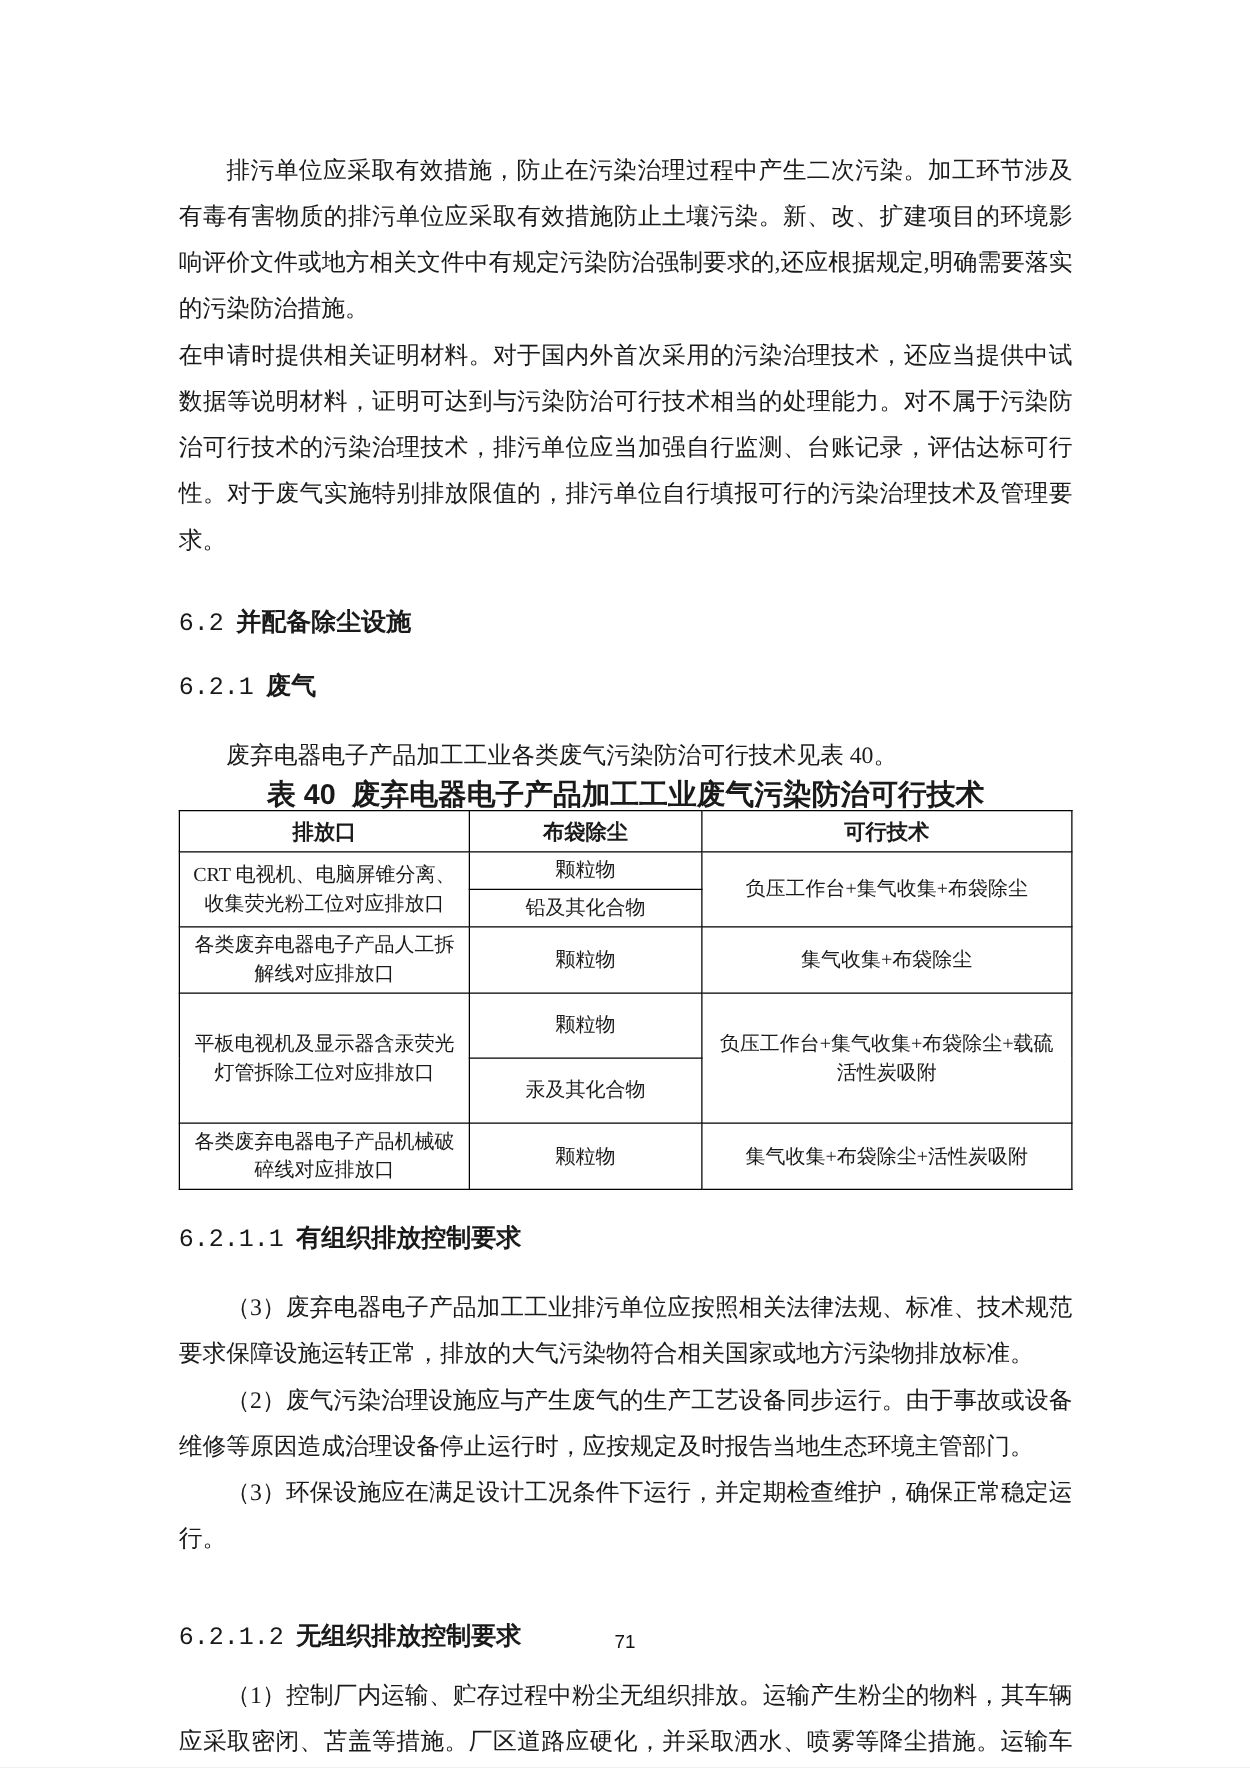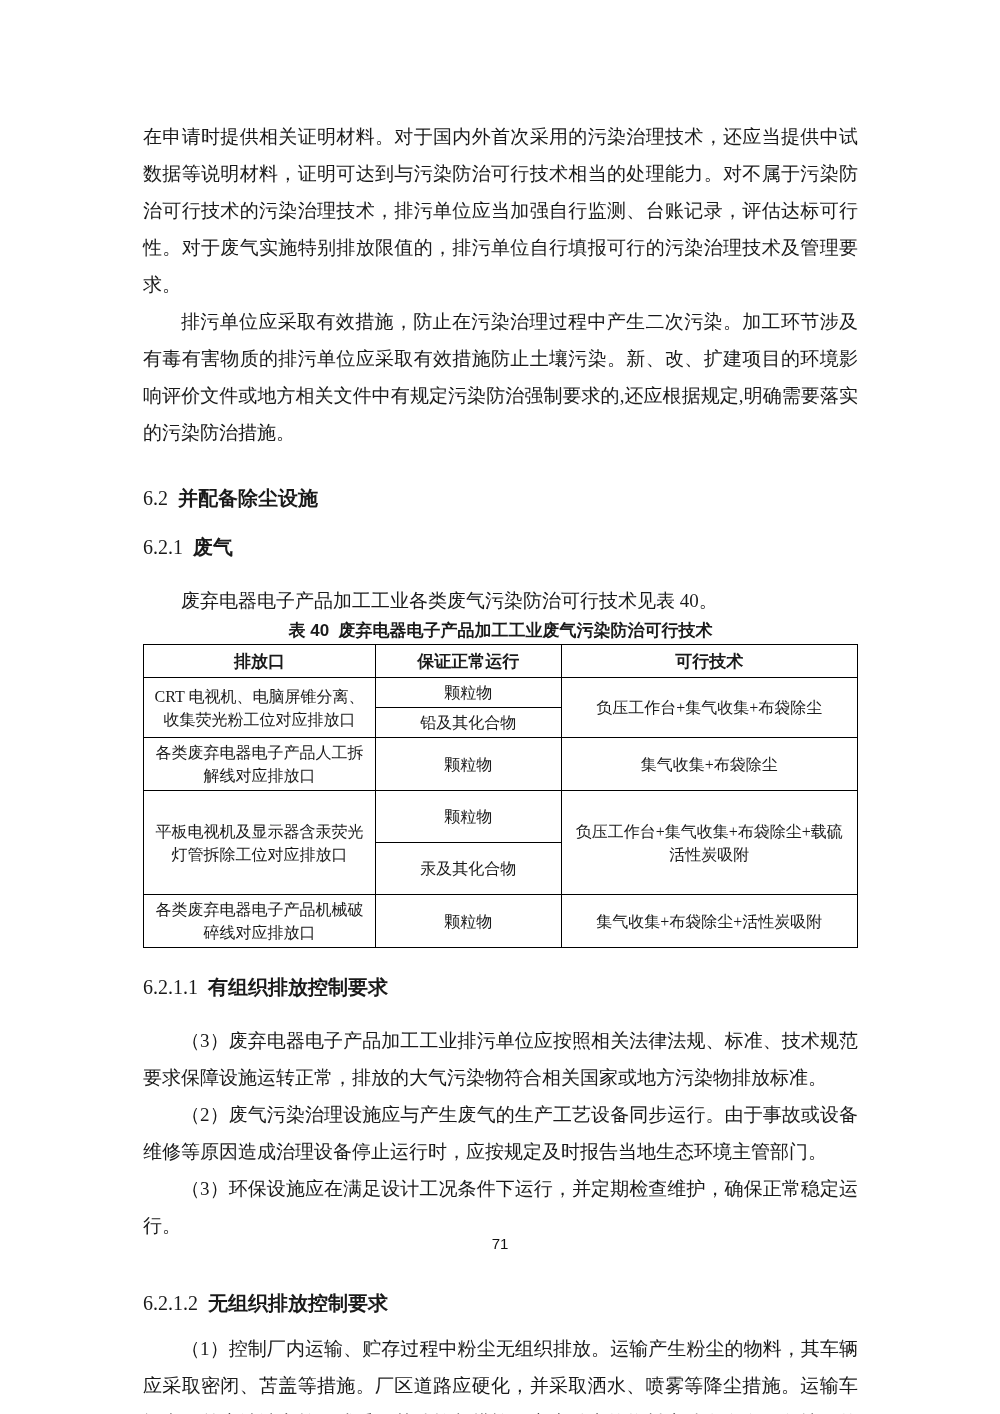--- a/index.html
+++ b/index.html
@@ -26,36 +26,36 @@
     text-align: justify;
     text-justify: inter-ideograph;
   }
   p.body.indent { text-indent: 2em; }
   h2.sect {
     font-size: 20px;
     line-height: 26px;
     font-weight: normal;
   }
   h2.sect .num {
-    font-family: Liberation Serif, serif;
+    font-family: Liberation Mono, monospace;
     font-weight: normal;
     margin-right: 10px;
   }
   h2.sect .ttl {
     font-family: "Liberation Sans", "DejaVu Sans", sans-serif;
     font-weight: bold;
   }
   .h-62   { margin-top: 34px; margin-bottom: 22px; }
   .h-621  { margin-top: 23px; margin-bottom: 22px; }
   .h-6211 { margin-top: 26px; margin-bottom: 22px; }
   .h-6212 { margin-top: 46px; margin-bottom: 14px; }
   .table-title {
     font-family: "Liberation Sans", "DejaVu Sans", sans-serif;
     font-weight: bold;
-    font-size: 17px;
+    font-size: 23px;
     text-align: center;
     line-height: 24px;
     white-space: pre-wrap;
     margin-bottom: 1px;
   }
   table.t40 {
     width: 715px;
     border-collapse: collapse;
     table-layout: fixed;
   }
@@ -76,37 +76,37 @@
   }
   table.t40 td {
     font-family: "Liberation Serif", "DejaVu Serif", serif;
     font-size: 16px;
     line-height: 23px;
   }
   table.t40 td.sub { height: 28px; }
   table.t40 td.tall { height: 52px; }
   .page-number {
     position: absolute;
-    top: 1235px;
+    top: 1305px;
     left: 0;
     width: 100%;
     text-align: center;
     font-family: "Liberation Sans", "DejaVu Sans", sans-serif;
     font-size: 15px;
     color: #111;
   }
 </style>
 </head>
 <body>
 
 <div class="page">
   <div class="content">
 
+    <p class="body indent">排污单位应采取有效措施，防止在污染治理过程中产生二次污染。加工环节涉及有毒有害物质的排污单位应采取有效措施防止土壤污染。新、改、扩建项目的环境影响评价文件或地方相关文件中有规定污染防治强制要求的,还应根据规定,明确需要落实的污染防治措施。</p>
     <p class="body">在申请时提供相关证明材料。对于国内外首次采用的污染治理技术，还应当提供中试数据等说明材料，证明可达到与污染防治可行技术相当的处理能力。对不属于污染防治可行技术的污染治理技术，排污单位应当加强自行监测、台账记录，评估达标可行性。对于废气实施特别排放限值的，排污单位自行填报可行的污染治理技术及管理要求。</p>
-    <p class="body indent">排污单位应采取有效措施，防止在污染治理过程中产生二次污染。加工环节涉及有毒有害物质的排污单位应采取有效措施防止土壤污染。新、改、扩建项目的环境影响评价文件或地方相关文件中有规定污染防治强制要求的,还应根据规定,明确需要落实的污染防治措施。</p>
 
     <h2 class="sect h-62">
       <span class="num">6.2</span><span class="ttl">并配备除尘设施</span>
     </h2>
 
     <h2 class="sect h-621">
       <span class="num">6.2.1</span><span class="ttl">废气</span>
     </h2>
 
     <p class="body indent">废弃电器电子产品加工工业各类废气污染防治可行技术见表 40。</p>
@@ -115,21 +115,21 @@
 
     <table class="t40">
       <colgroup>
           <col class="c1">
           <col class="c2">
           <col class="c3">
         </colgroup>
       <thead>
         <tr>
           <th>排放口</th>
-          <th>保证正常运行</th>
+          <th>布袋除尘</th>
           <th>可行技术</th>
         </tr>
       </thead>
       <tbody>
         <tr>
           <td rowspan="2" class="tall">CRT 电视机、电脑屏锥分离、收集荧光粉工位对应排放口</td>
           <td class="sub">颗粒物</td>
           <td rowspan="2">负压工作台+集气收集+布袋除尘</td>
         </tr>
         <tr>

